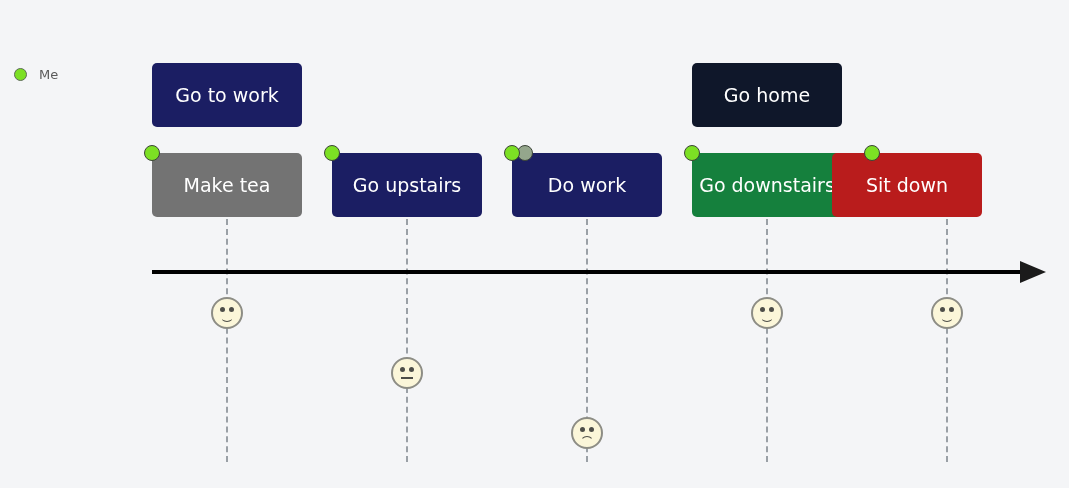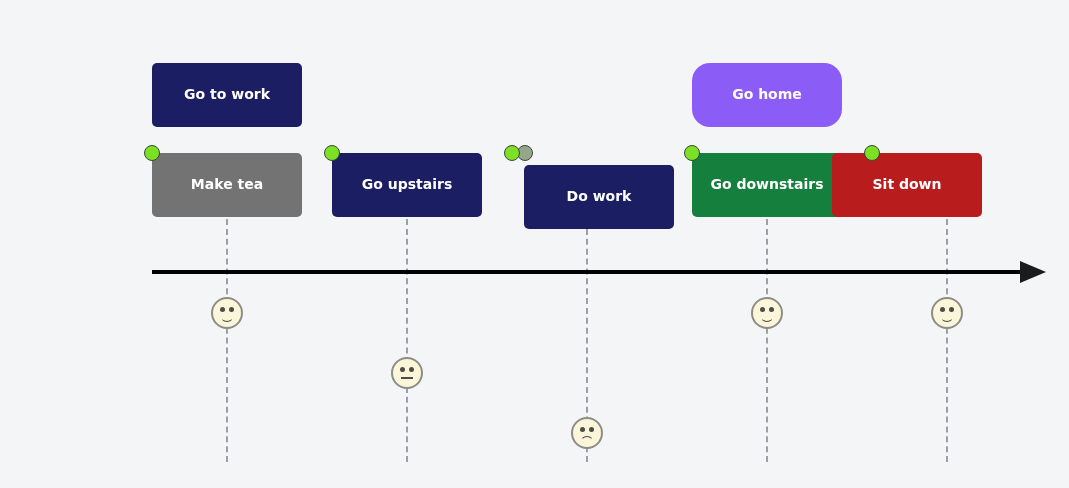--- a/index.html
+++ b/index.html
@@ -66,22 +66,22 @@
     position: absolute;
     width: 150px;
     height: 64px;
     border-radius: 5px;
     display: flex;
     align-items: center;
     justify-content: center;
     box-sizing: border-box;
   }
   .task-label {
-    font-size: 14px;
-    font-weight: bold;
+    font-size: 19px;
+    font-weight: normal;
     color: #ffffff;
     text-align: right;
     line-height: 1.1;
     white-space: nowrap;
   }
 
   
   .actor-dot {
     position: absolute;
     width: 16px;
@@ -176,49 +176,53 @@
     border-top: 2px solid #4d4d48;
   }
 </style>
 </head>
 <body>
 
 <div id="stage">
 
 
   <div id="legend">
+    <div class="legend-row">
+      <span class="legend-swatch" style="background: rgb(124, 224, 36);"></span>
+      <span class="legend-label">Me</span>
+    </div>
   </div>
 
   <div id="connectors-layer">
       <div class="connector" style="left: 226px;"></div>
       <div class="connector" style="left: 406px;"></div>
       <div class="connector" style="left: 586px;"></div>
       <div class="connector" style="left: 766px;"></div>
       <div class="connector" style="left: 946px;"></div>
     </div>
 
   <div id="axis-line"></div>
   <div id="axis-arrow"></div>
 
   <div id="tasks-layer">
       <div class="task-box" style="left: 152px; top: 63px; background: rgb(27, 30, 99);">
         <span class="task-label">Go to work</span>
       </div>
-      <div class="task-box" style="left: 692px; top: 63px; background: #8b5cf6; border-radius: 18px;">
+      <div class="task-box" style="left: 692px; top: 63px; background: #0f172a;">
         <span class="task-label">Go home</span>
       </div>
       <div class="task-box" style="left: 152px; top: 153px; background: #737373;">
         <span class="task-label">Make tea</span>
       </div>
       <div class="actor-dot" style="background: rgb(124, 224, 36); left: 144px; top: 145px; z-index: 10;"></div>
       <div class="task-box" style="left: 332px; top: 153px; background: rgb(27, 30, 99);">
         <span class="task-label">Go upstairs</span>
       </div>
       <div class="actor-dot" style="background: rgb(124, 224, 36); left: 324px; top: 145px; z-index: 10;"></div>
-      <div class="task-box" style="left: 524px; top: 153px; background: rgb(27, 30, 99); margin-top: 12px;">
+      <div class="task-box" style="left: 512px; top: 153px; background: rgb(27, 30, 99);">
         <span class="task-label">Do work</span>
       </div>
       <div class="actor-dot" style="background: rgb(124, 224, 36); left: 504px; top: 145px; z-index: 10;"></div>
       <div class="actor-dot" style="background: rgb(148, 166, 140); left: 517px; top: 145px; z-index: 9;"></div>
       <div class="task-box" style="left: 692px; top: 153px; background: #15803d;">
         <span class="task-label">Go downstairs</span>
       </div>
       <div class="actor-dot" style="background: rgb(124, 224, 36); left: 684px; top: 145px; z-index: 10;"></div>
       <div class="task-box" style="left: 832px; top: 153px; background: #b91c1c;">
         <span class="task-label">Sit down</span>

